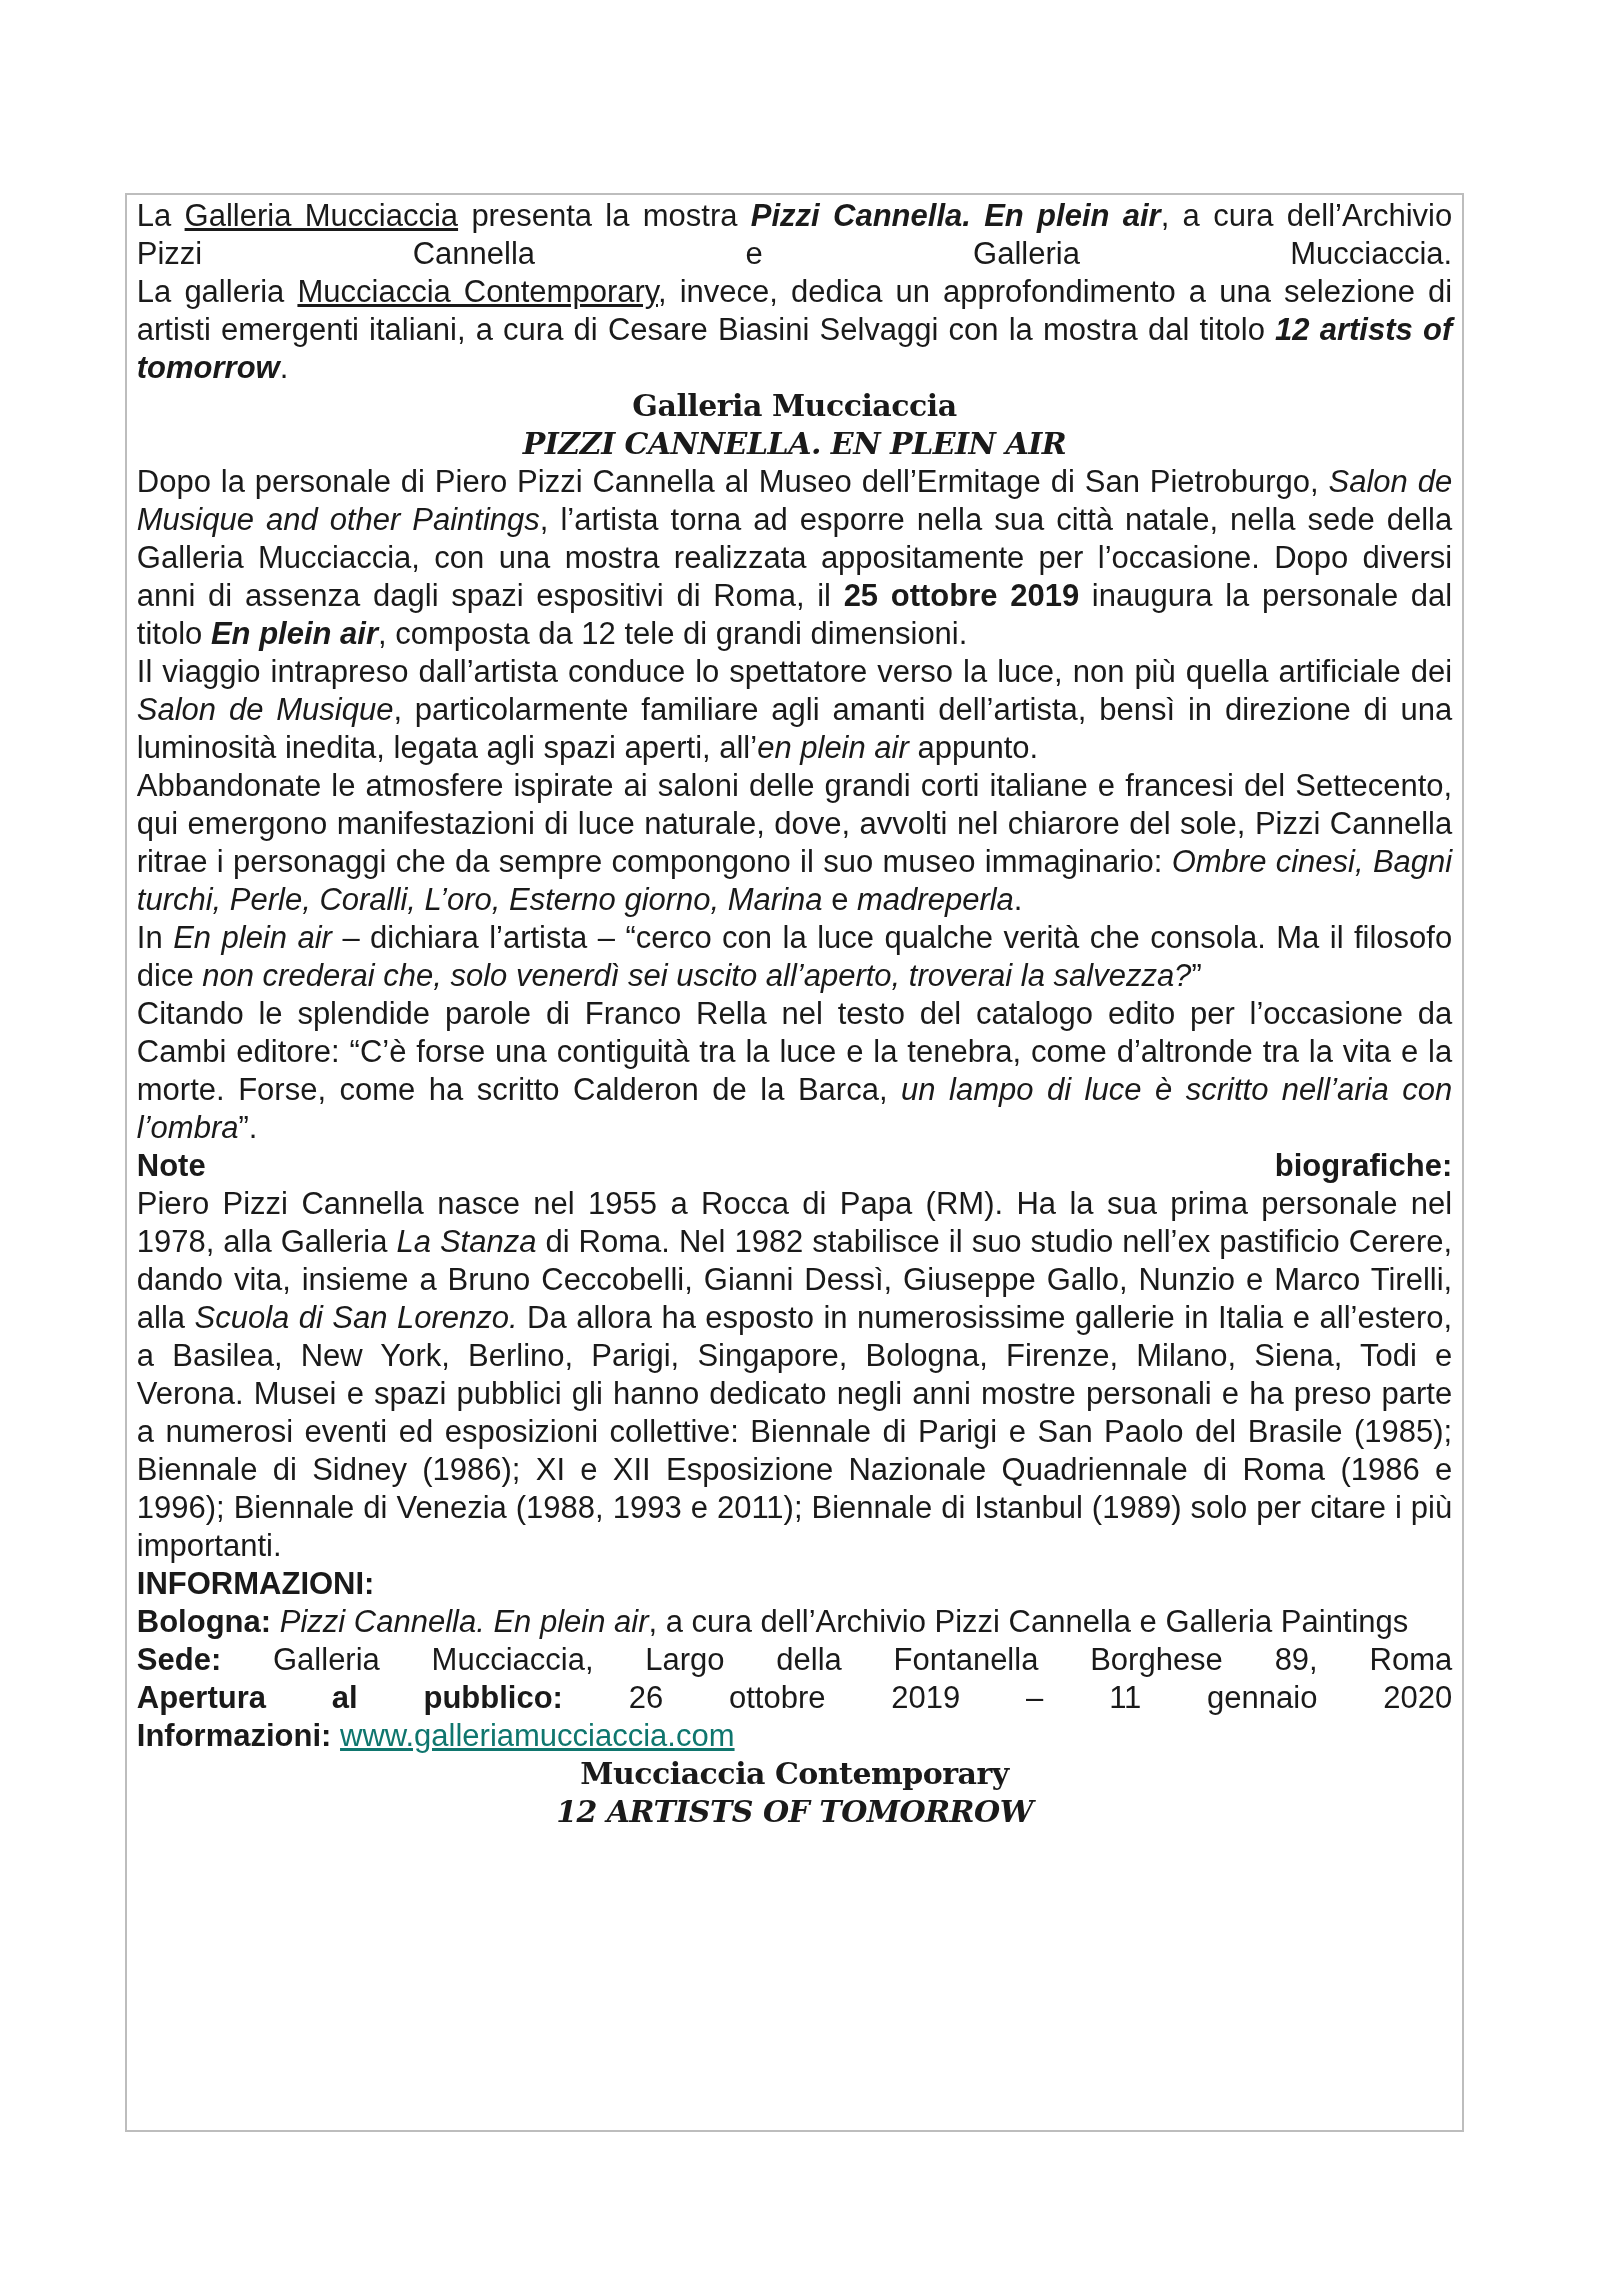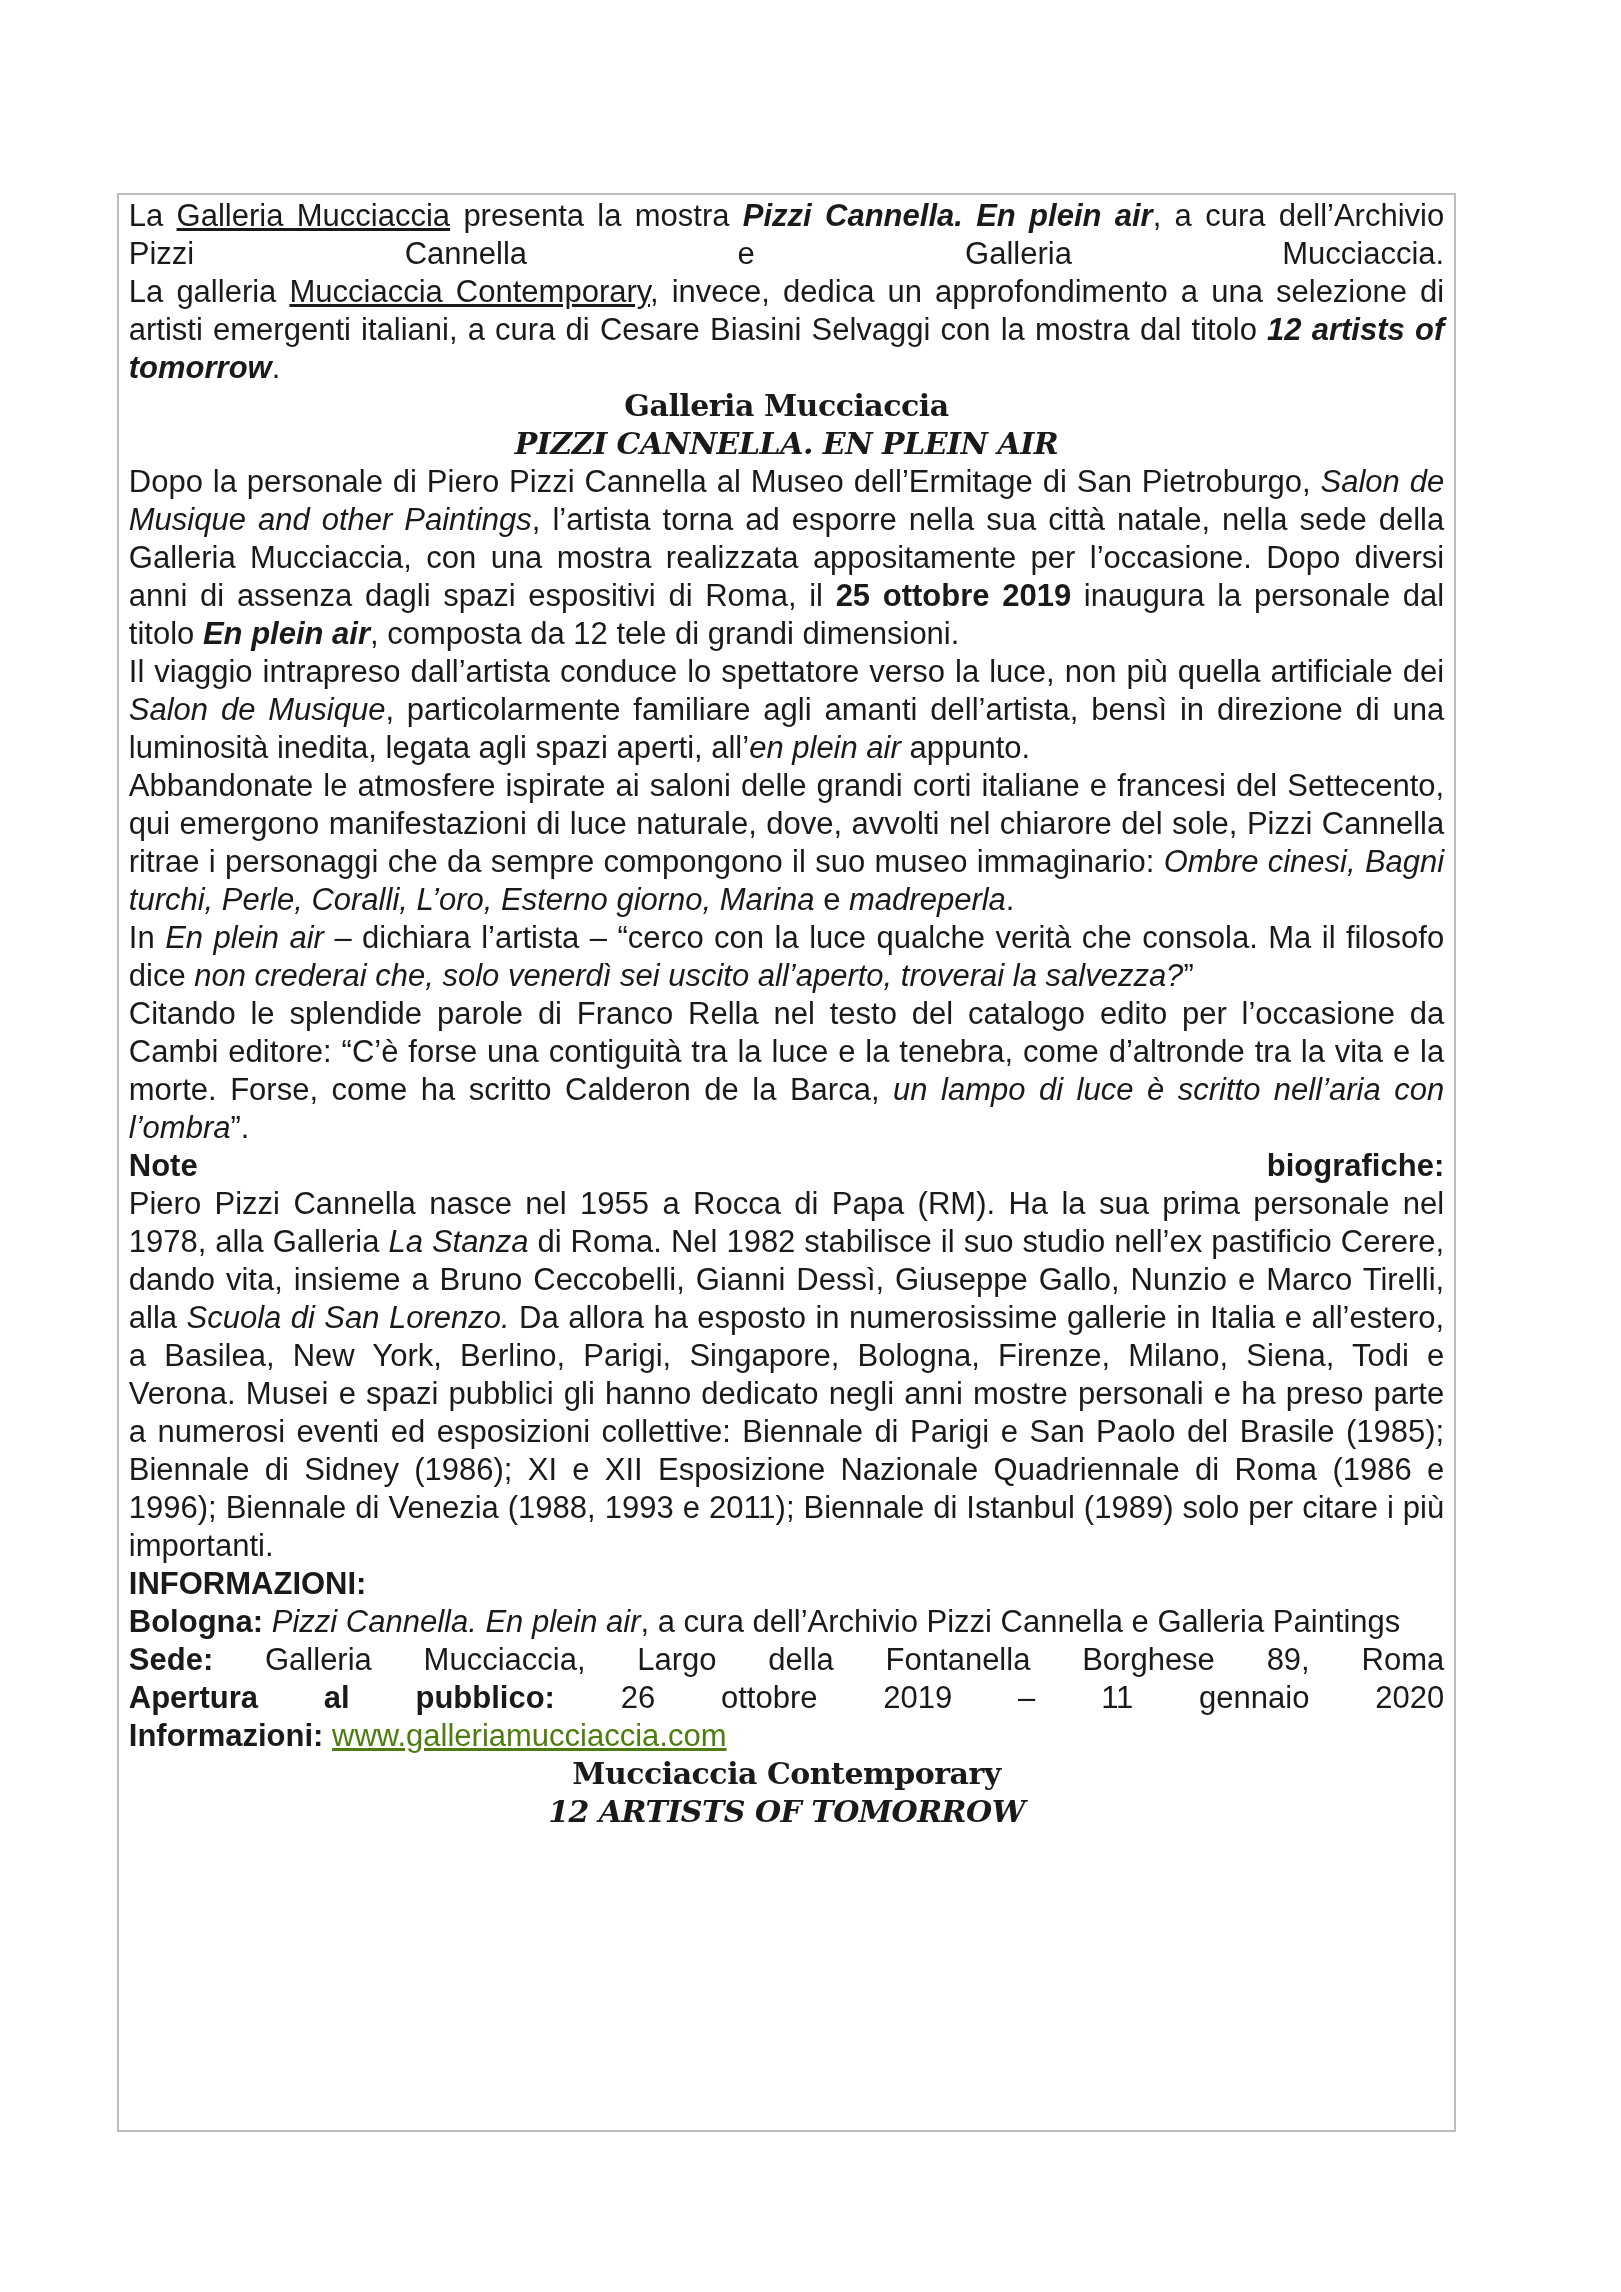--- a/index.html
+++ b/index.html
@@ -1,19 +1,19 @@
 <!DOCTYPE html>
 <html><head>
 <meta charset="utf-8">
 <style>
   html, body { margin: 0; padding: 0; background: #ffffff; }
   body { width: 1621px; height: 2293px; position: relative; }
   .frame {
     position: absolute;
-    left: 117px; top: 193px;
+    left: 125px; top: 193px;
     width: 1339px; height: 1939px;
     border: 2px solid #bdbdbd;
     box-sizing: border-box;
     padding: 2px 9.8px 0 9.8px;
     color: #1a1a1a;
     font-family: "Liberation Sans", sans-serif;
     font-size: 31px;
     line-height: 38px;
   }
   .p { text-align: justify; margin: 0; }
@@ -22,21 +22,21 @@
     font-family: "DejaVu Serif", serif;
     font-weight: bold;
     font-size: 30px;
     line-height: 38px;
     text-align: center;
     margin: 0;
     letter-spacing: -0.5px;
   }
   .heading.it { font-style: italic; }
   .u { text-decoration: underline; }
-  .link { color: #4d7c0f; text-decoration: underline; }
+  .link { color: #0f766e; text-decoration: underline; }
   b, .b { font-weight: bold; }
   i, .i { font-style: italic; }
 </style>
 </head>
 <body>
 
 <div class="frame">
 
   <p class="p last-justify">
     <span>La </span><span class="u">Galleria  Mucciaccia</span><span> presenta la mostra </span><b><i>Pizzi Cannella. En plein air</i></b><span>, a cura dell’Archivio Pizzi Cannella e Galleria Mucciaccia.</span>

